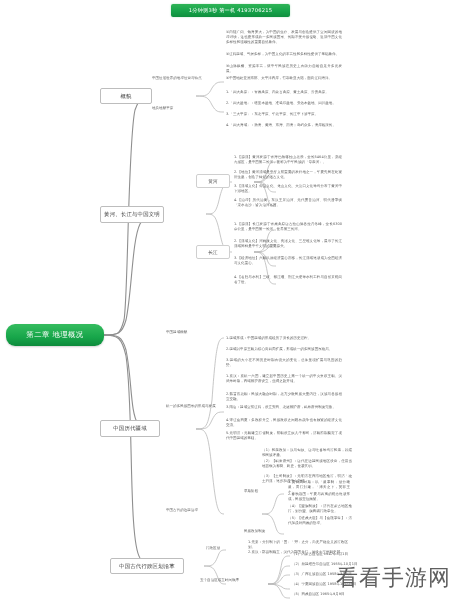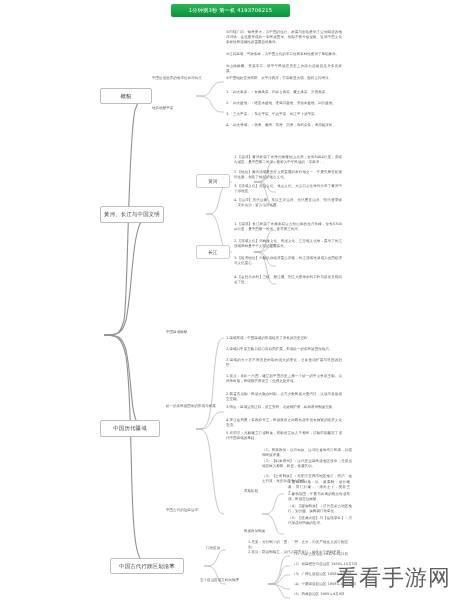--- a/index.html
+++ b/index.html
@@ -149,20 +149,21 @@
     <path d="M204,566 C212,566 214,566 218,556 C220,550 222,550 226,550"></path>
     <path d="M204,566 C212,566 214,567 218,578 C220,584 222,584 226,584"></path>
 
     <path d="M268,584 C276,584 278,583 282,562 C284,556 286,556 290,556"></path>
     <path d="M268,584 C276,584 278,583 282,570 C284,566 286,566 290,566"></path>
     <path d="M268,584 C276,584 278,584 282,578 C284,575 286,575 290,575"></path>
     <path d="M268,584 C276,584 278,585 282,587 C284,589 286,589 290,589"></path>
     <path d="M268,584 C276,584 278,585 282,594 C284,598 286,598 290,598"></path>
   </svg>
 
+  <div class="node root" style="left:6px; top:324px; width:98px; height:22px;">第二章 地理概况</div>
 
   <div class="node lvl2" style="left:100px; top:88px; width:52px; height:16px;">概貌</div>
 
   <div class="node lvl2" style="left:100px; top:206px; width:64px; height:17px;">黄河、长江与中国文明</div>
 
   <div class="node lvl2" style="left:100px; top:420px; width:60px; height:17px;">中国历代疆域</div>
 
   <div class="node lvl2" style="left:110px; top:558px; width:74px; height:16px;">中国古代行政区划沿革</div>
 
   <div class="leaf center" style="left:152px; top:76px; width:72px; height:12px;">中国位居世界的地理位置与特点</div>

